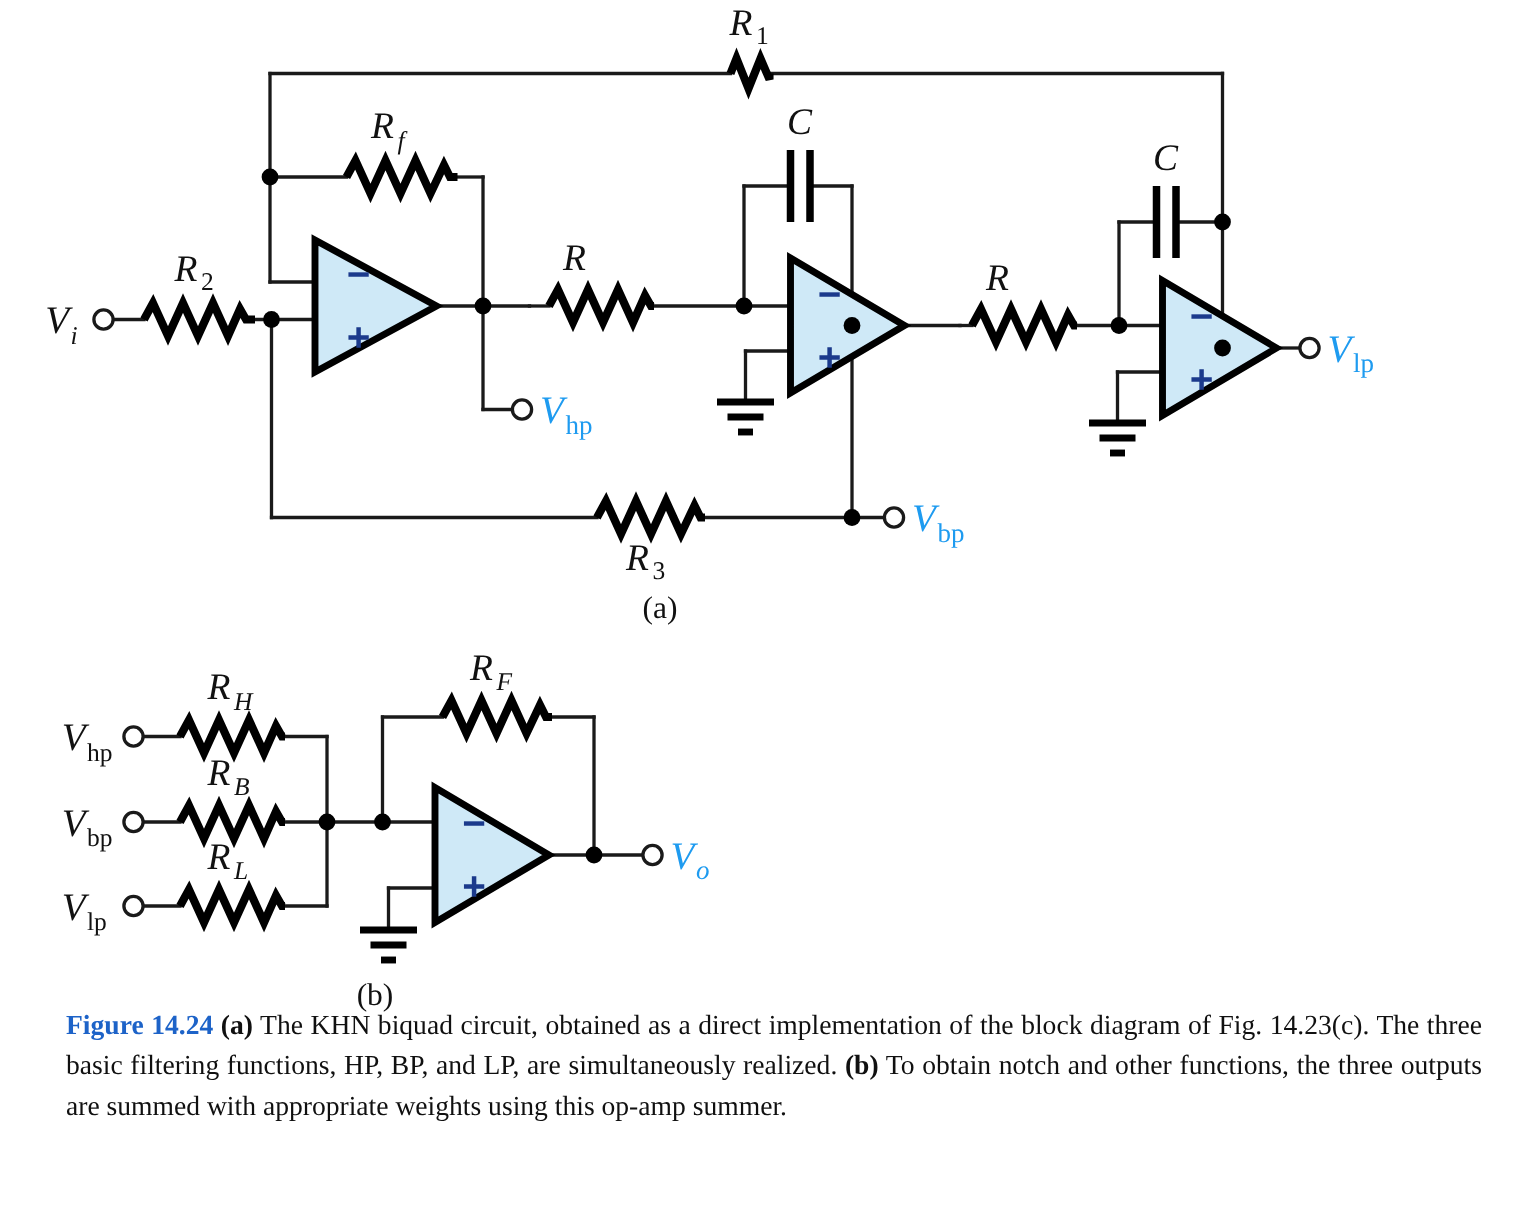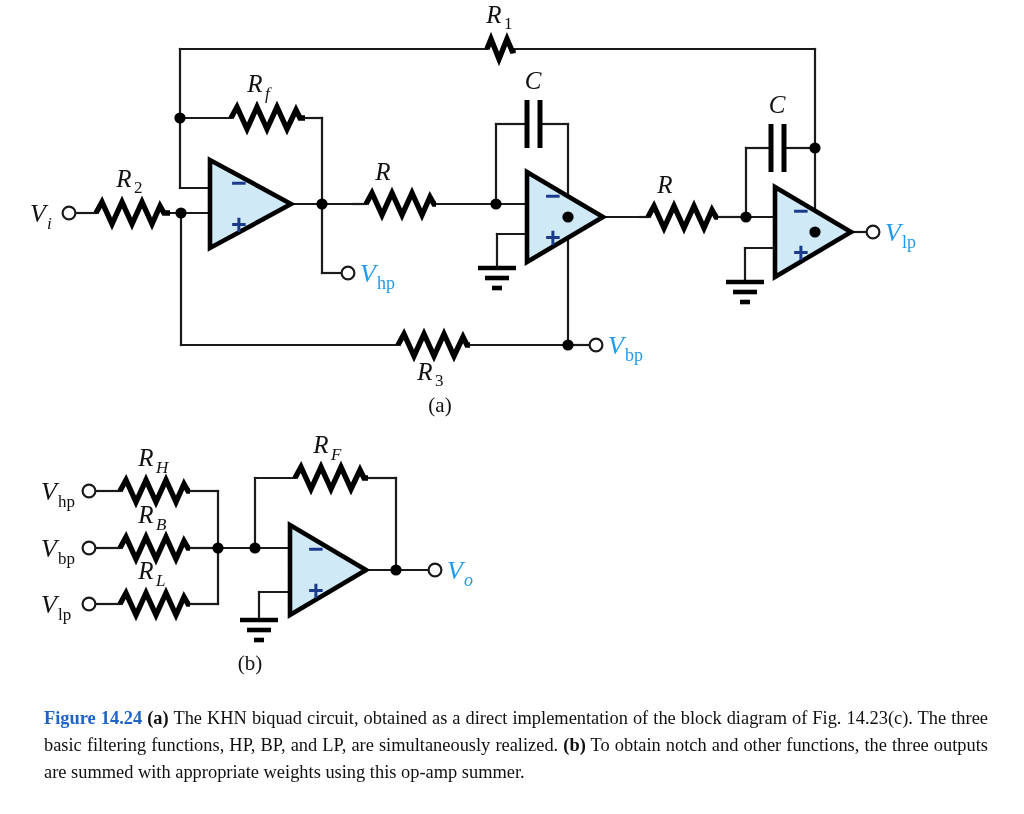--- a/index.html
+++ b/index.html
@@ -124,21 +124,21 @@
   .panel-lbl {
     font-family: "Liberation Serif", serif;
     font-style: normal;
     font-size: 21px;
     fill: #111111;
     text-anchor: middle;
   }
   #caption {
     position: absolute;
     left: 44px;
-    top: 705px;
+    top: 670px;
     width: 944px;
     font-family: "Liberation Serif", serif;
     font-size: 18.4px;
     line-height: 27px;
     color: #101010;
     text-align: justify;
   }
   #caption .fignum {
     color: #1d63c8;
     font-weight: 700;

